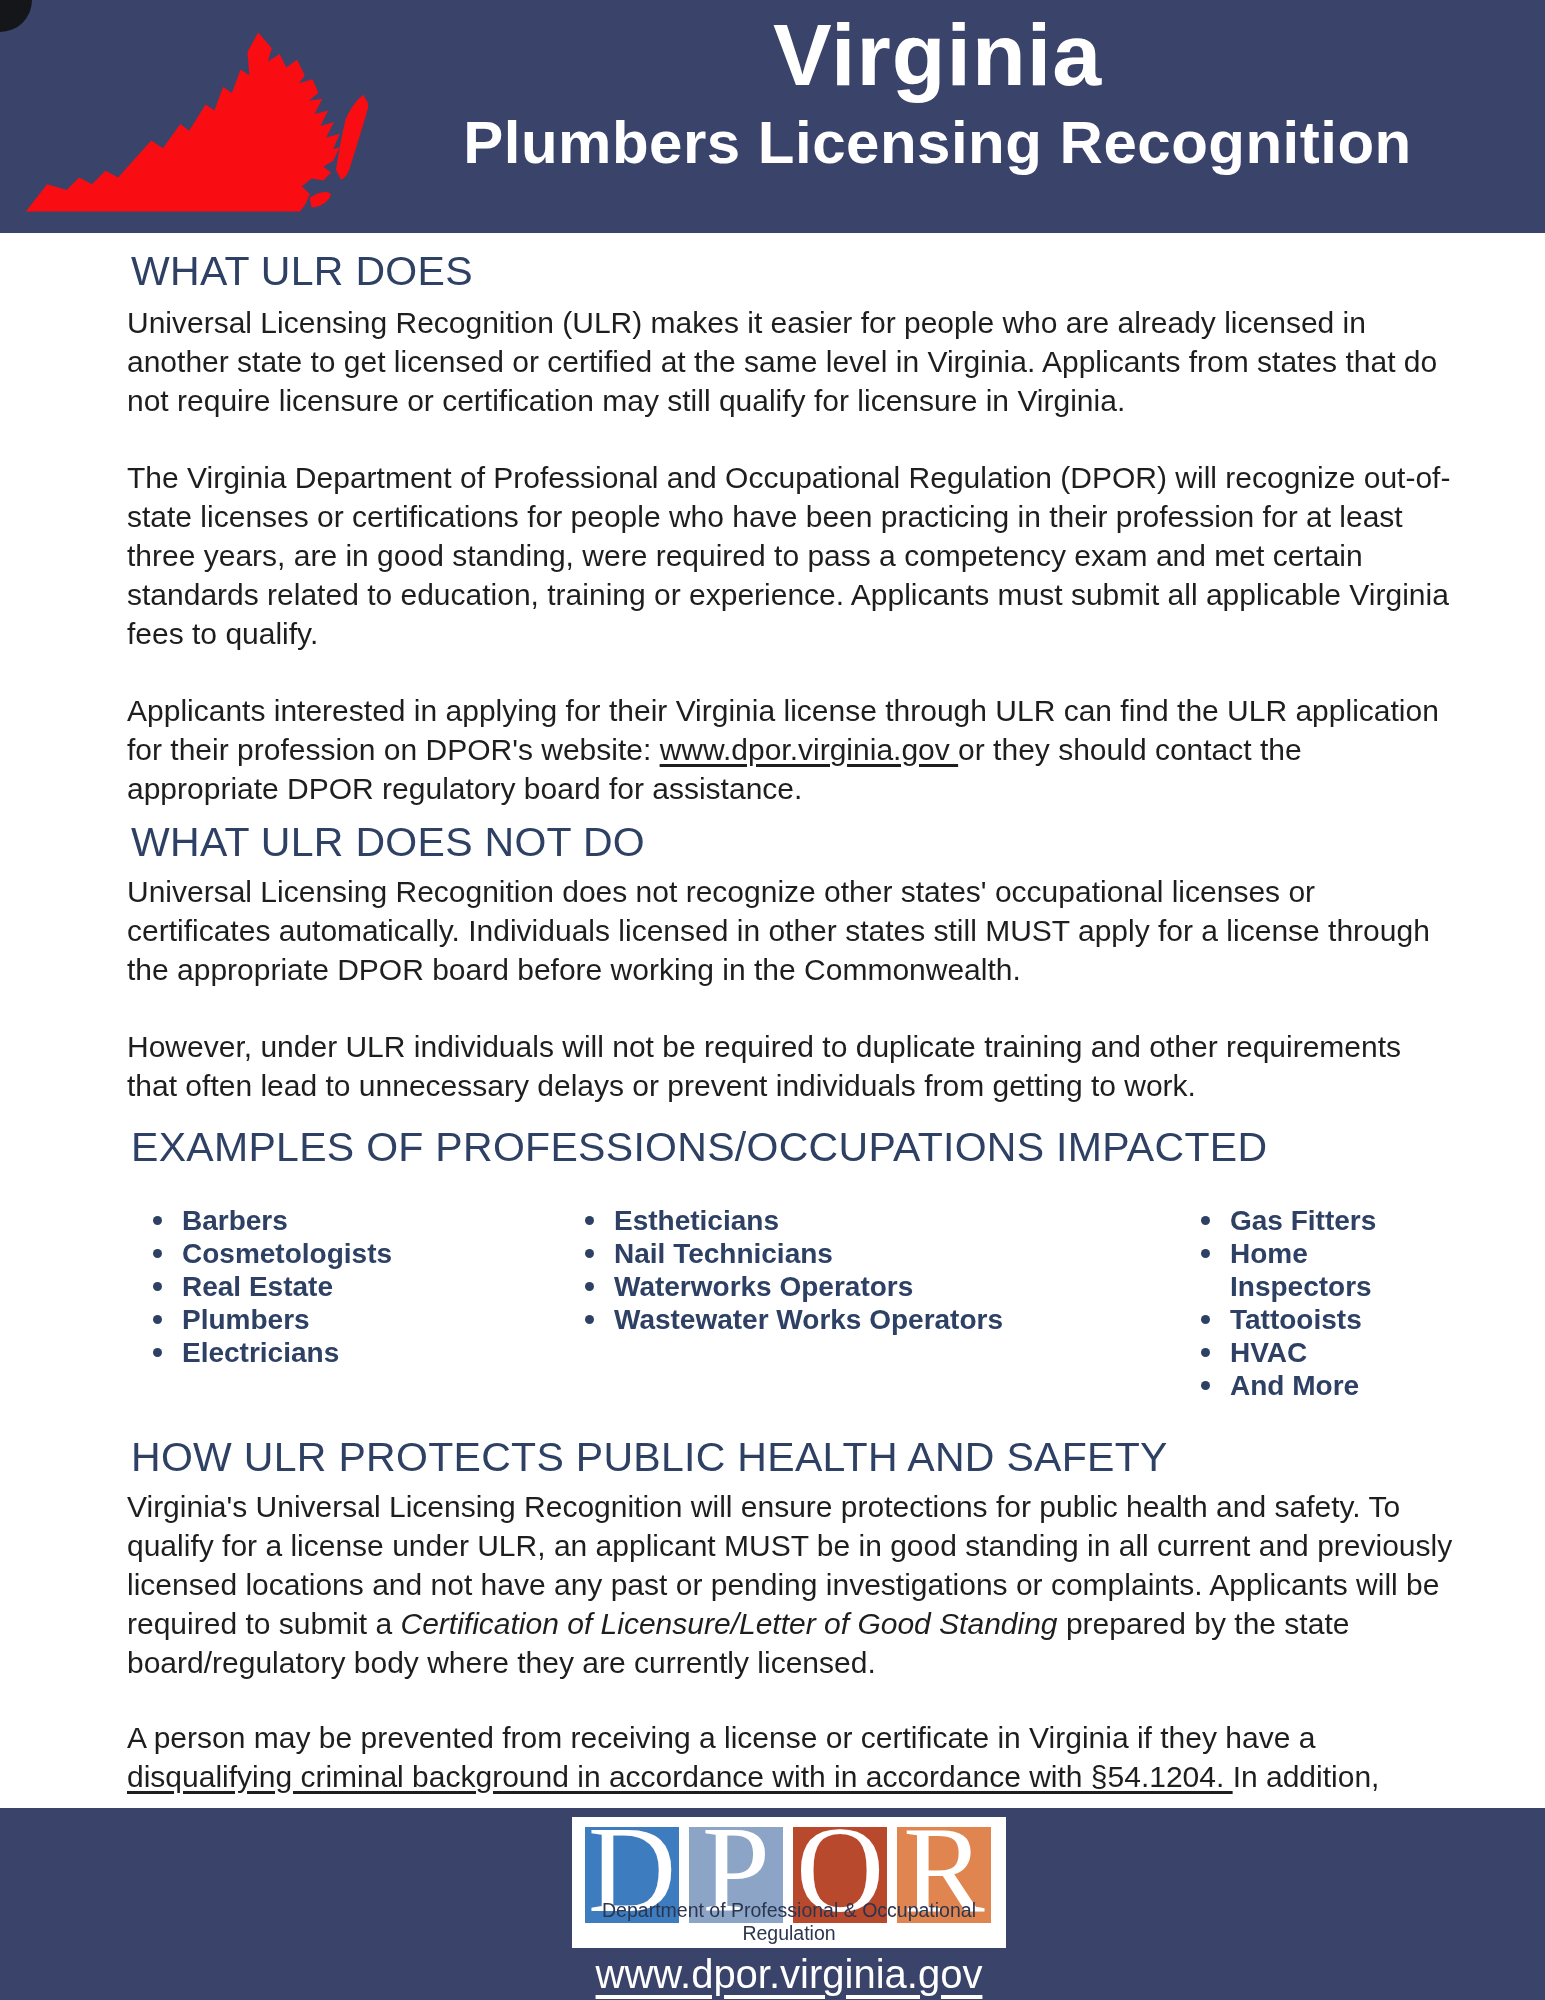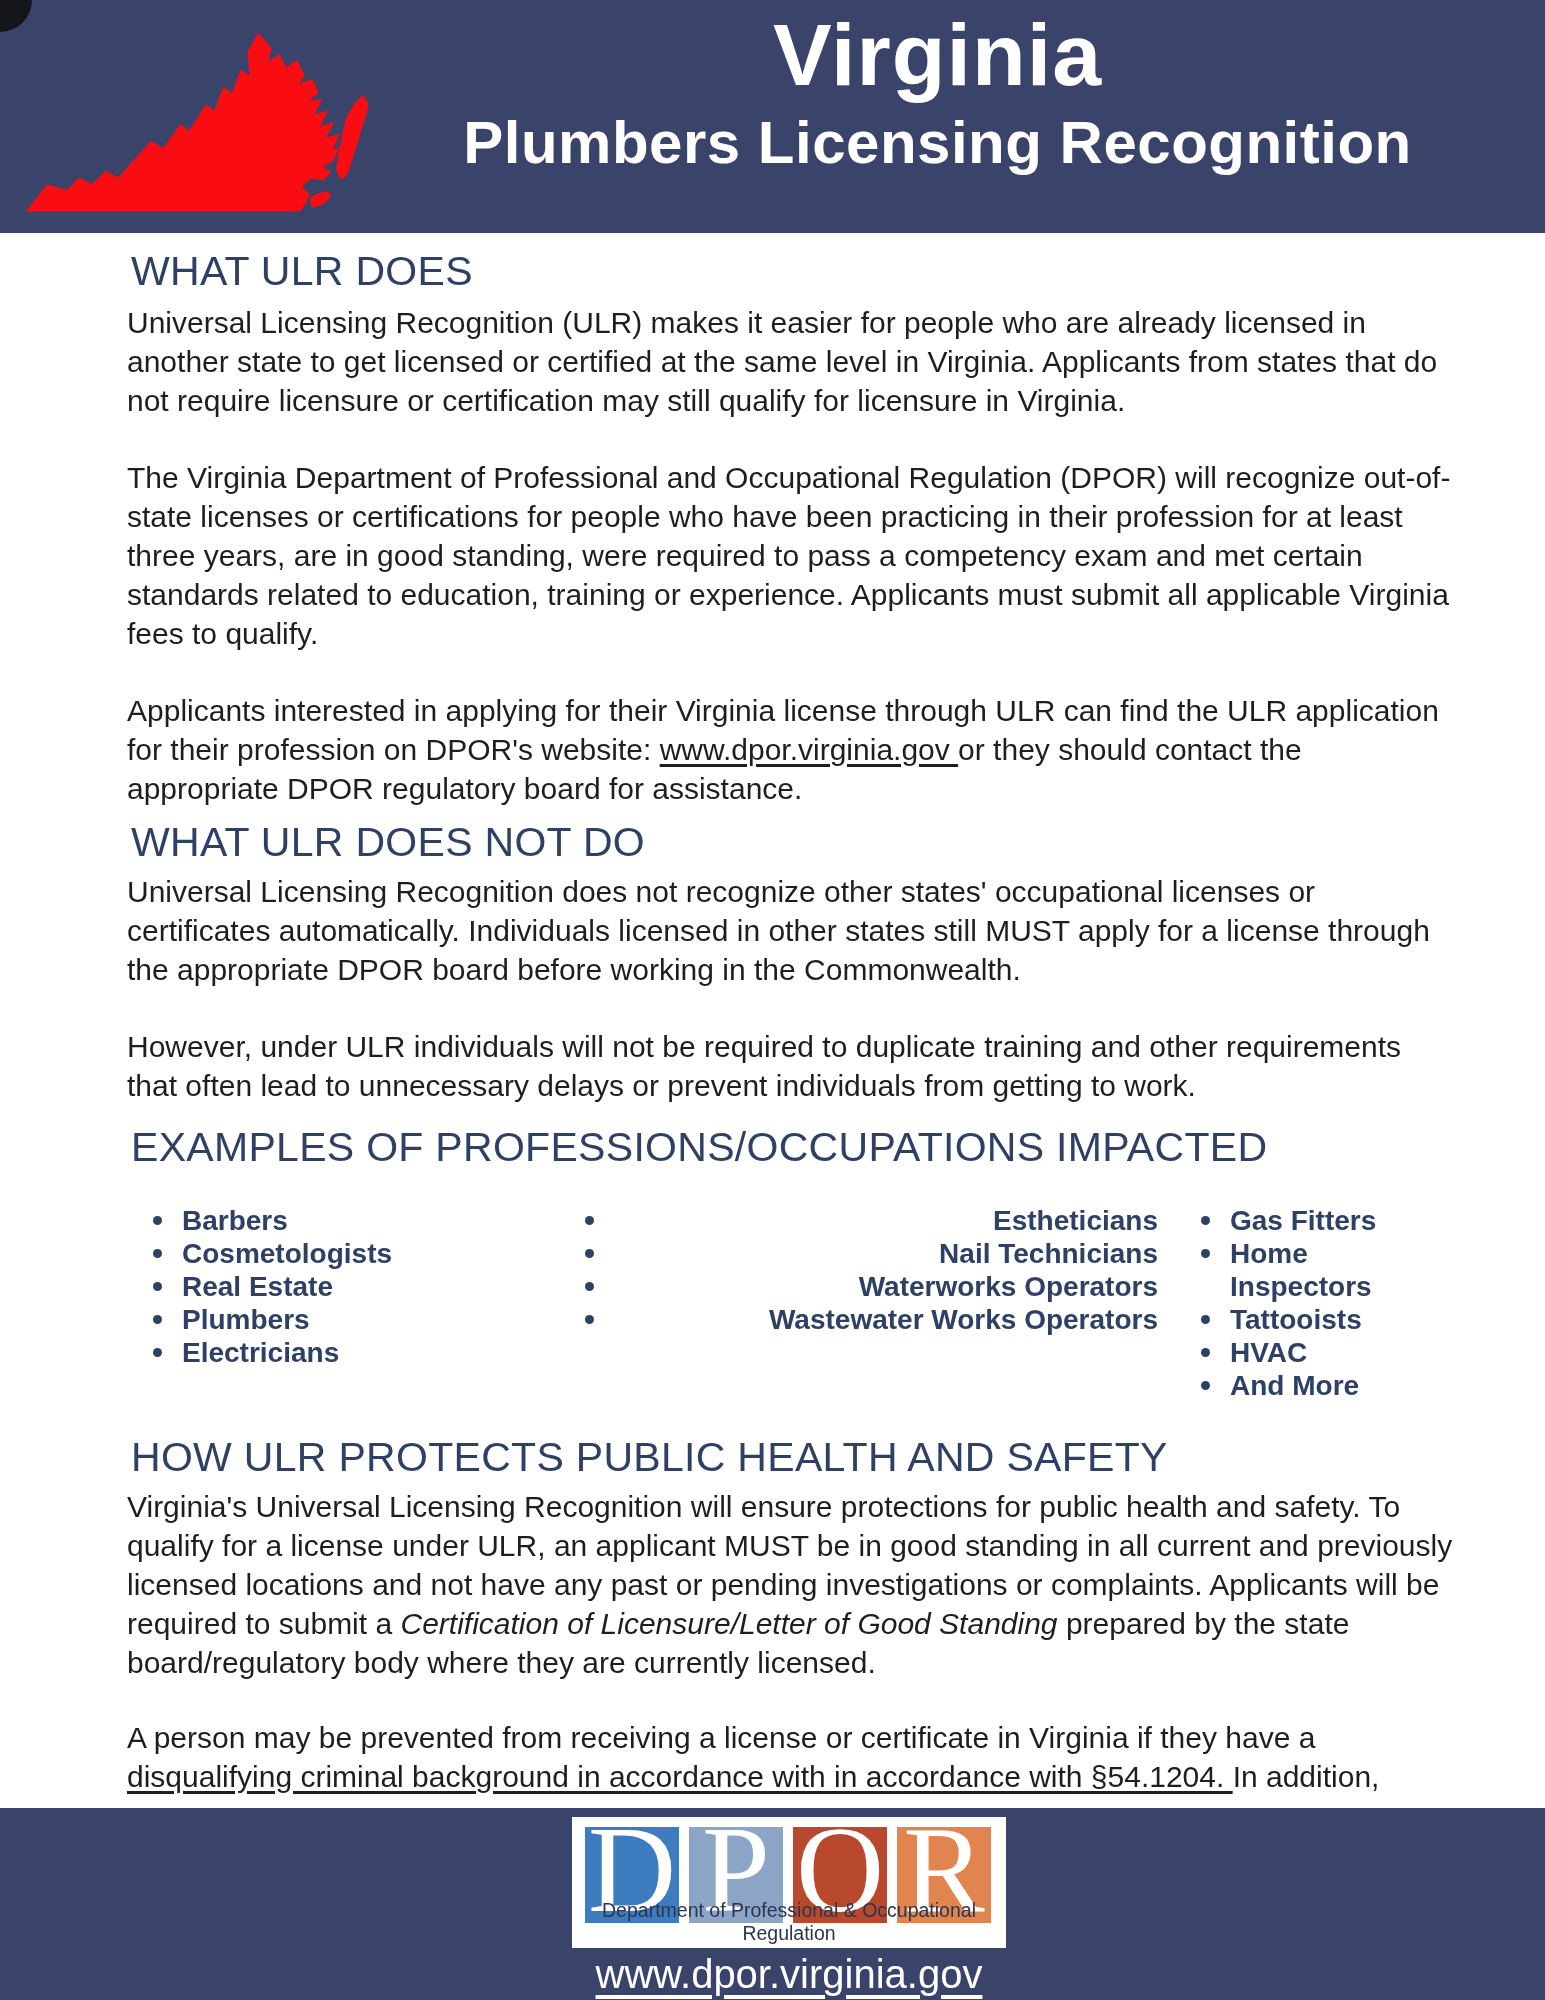--- a/index.html
+++ b/index.html
@@ -21,21 +21,21 @@
   .section-heading{font-size:41px;font-weight:normal;color:#2e4164;line-height:48px;letter-spacing:0.3px;margin:4px;}
   .body-text{font-size:30px;line-height:39px;color:#1e1e1e;margin:0;}
   .seg-link{text-decoration:underline;text-underline-offset:4px;color:#1e1e1e;cursor:pointer;}
   .seg-underline{text-decoration:underline;text-underline-offset:4px;}
   .seg-italic{font-style:italic;}
   .mt6{margin-top:6px;} .mt8{margin-top:8px;} .mt10{margin-top:10px;}
   .mt14{margin-top:14px;} .mt18{margin-top:18px;}
   .mt36{margin-top:36px;} .mt38{margin-top:38px;}
   .prof-columns{display:flex;margin-top:16px;}
   .prof-col{list-style:none;margin:17px;padding:0;}
-  .prof-col.c1{width:398px;} .prof-col.c2{width:582px;text-align:right;} .prof-col.c3{flex:1;}
+  .prof-col.c1{width:398px;} .prof-col.c2{width:582px;} .prof-col.c3{flex:1;}
   .prof-col li{position:relative;padding-left:38px;font-weight:bold;color:#2e4164;font-size:28px;line-height:33px;}
   .prof-col li::before{content:"";position:absolute;left:9px;top:12px;width:9px;height:9px;border-radius:50%;background:#2e4164;}
   
   .footer{position:absolute;bottom:0;left:0;right:0;height:192px;background:#3a436a;text-align:center;}
   .logo-card{position:relative;width:434px;height:131px;background:#ffffff;margin:9px auto 0;}
   .squares{position:absolute;top:10px;left:13px;display:flex;gap:10px;}
   .sq{position:relative;width:94px;height:96px;}
   .sq .logo-letter{
     position:absolute;left:50%;top:-18px;transform:translateX(-50%);
     font-family:"Liberation Serif",serif;font-size:122px;line-height:122px;color:#ffffff;

